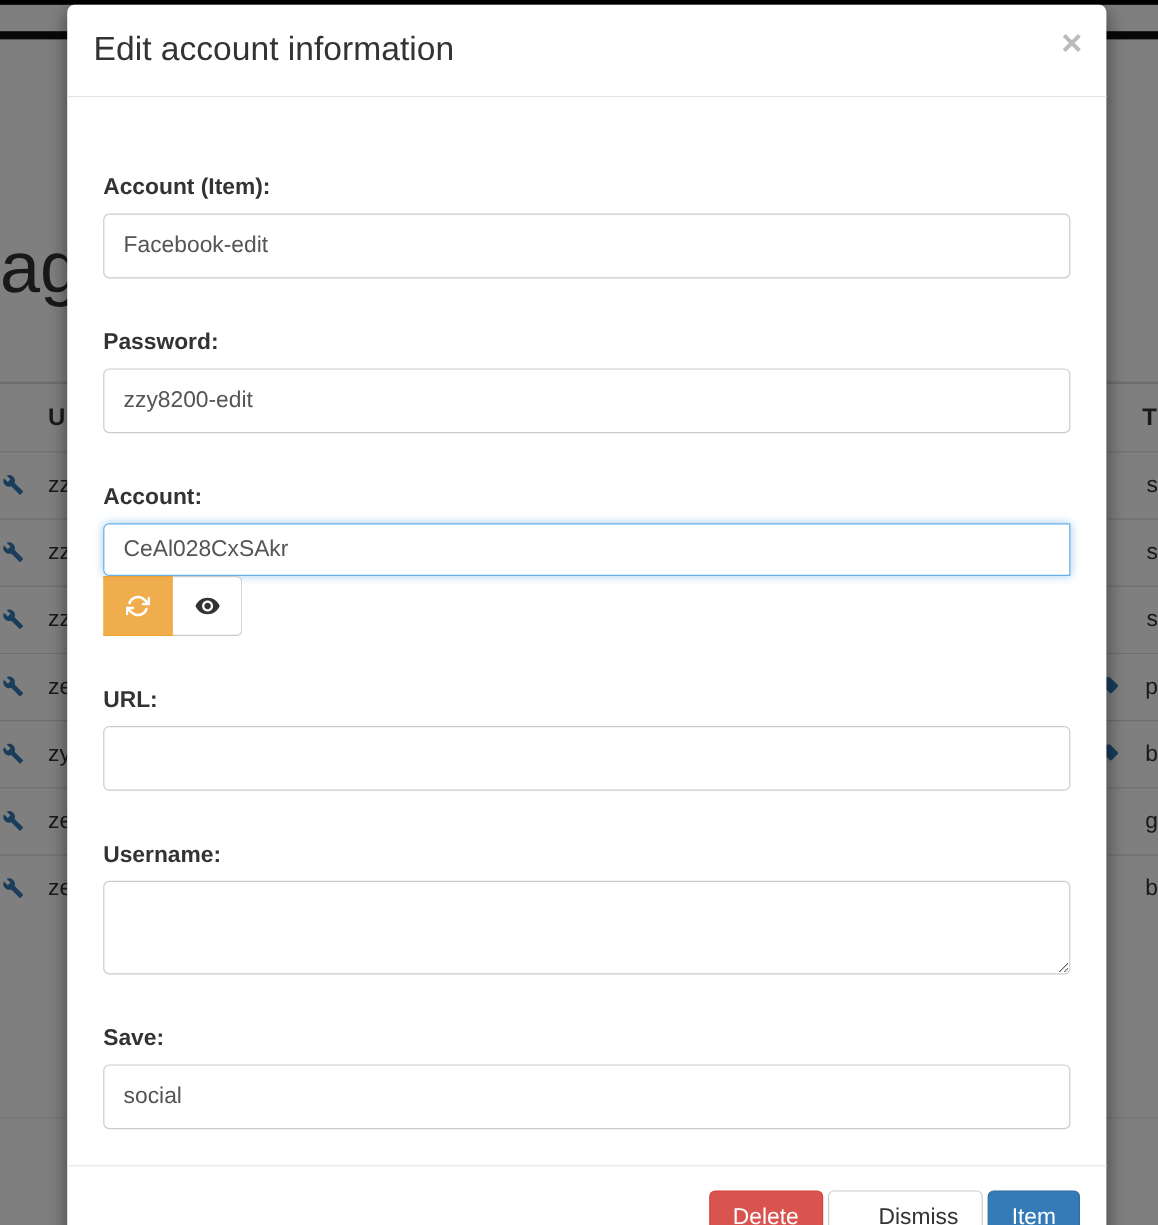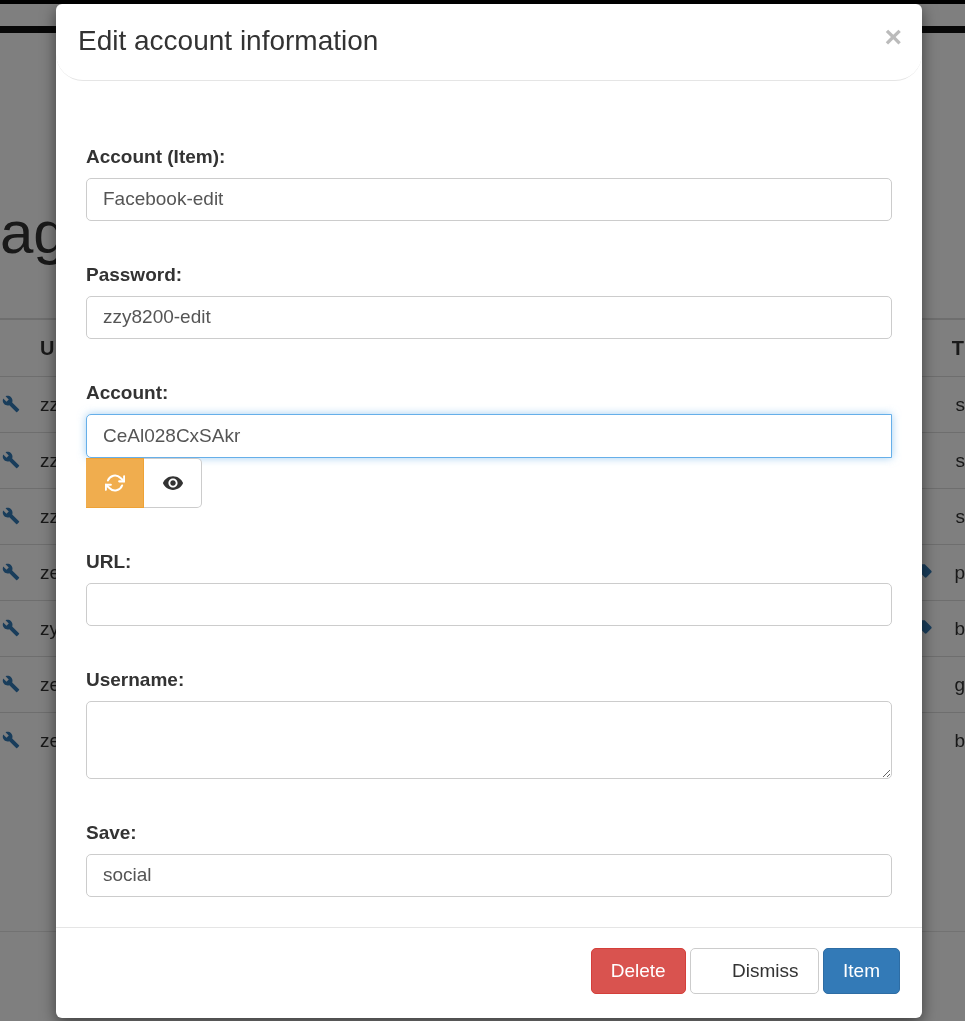--- a/index.html
+++ b/index.html
@@ -24,21 +24,21 @@
       height: 7px;
       background: #111;
     }
     .bg-page {
       position: absolute;
       top: 33px; left: 0; right: 0; bottom: 0;
       background: #fff;
     }
     .bg-title {
       position: absolute;
-      left: 0; top: 165px;
+      left: 0; top: 155px;
       font-size: 60px;
       color: #333;
       font-weight: 400;
     }
     .bg-col-u {
       position: absolute;
       left: 40px; top: 302px;
       font-weight: 600;
       font-size: 20px;
       color: #333;
@@ -99,21 +99,20 @@
       top: 4px;
       width: 866px;
       background: #fff;
       border-radius: 6px;
       box-shadow: 0 5px 15px rgba(0,0,0,0.5);
     }
     .modal-header {
       padding: 20px 22px 22px 22px;
       border-bottom: 1px solid #e5e5e5;
       position: relative;
-      border-radius: 27px;
     }
     .modal-title {
       font-size: 28px;
       font-weight: 500;
       color: #333;
       line-height: 1.2;
     }
     .modal-close {
       position: absolute;
       right: 20px;
@@ -132,21 +131,21 @@
     .form-label {
       display: block;
       font-size: 19px;
       font-weight: 700;
       color: #333;
       margin-bottom: 10px;
     }
     .form-control {
       display: block;
       width: 100%;
-      height: 43px;
+      height: 54px;
       padding: 10px 16px;
       font-size: 19px;
       color: #555;
       background: #fff;
       border: 1px solid #ccc;
       border-radius: 5px;
       outline: none;
       font-family: inherit;
     }
     .form-control.focused {

